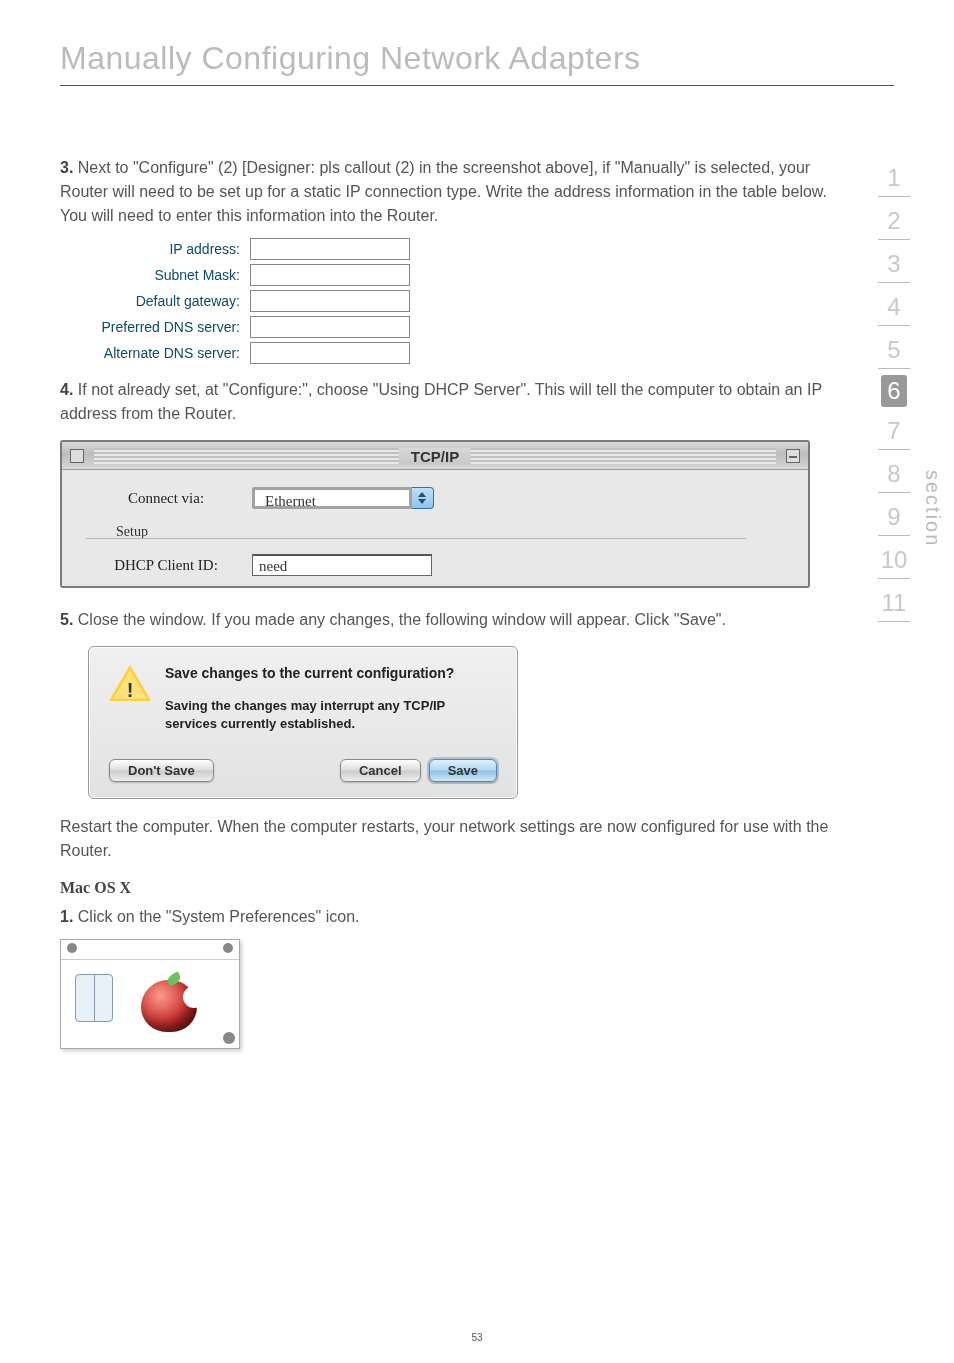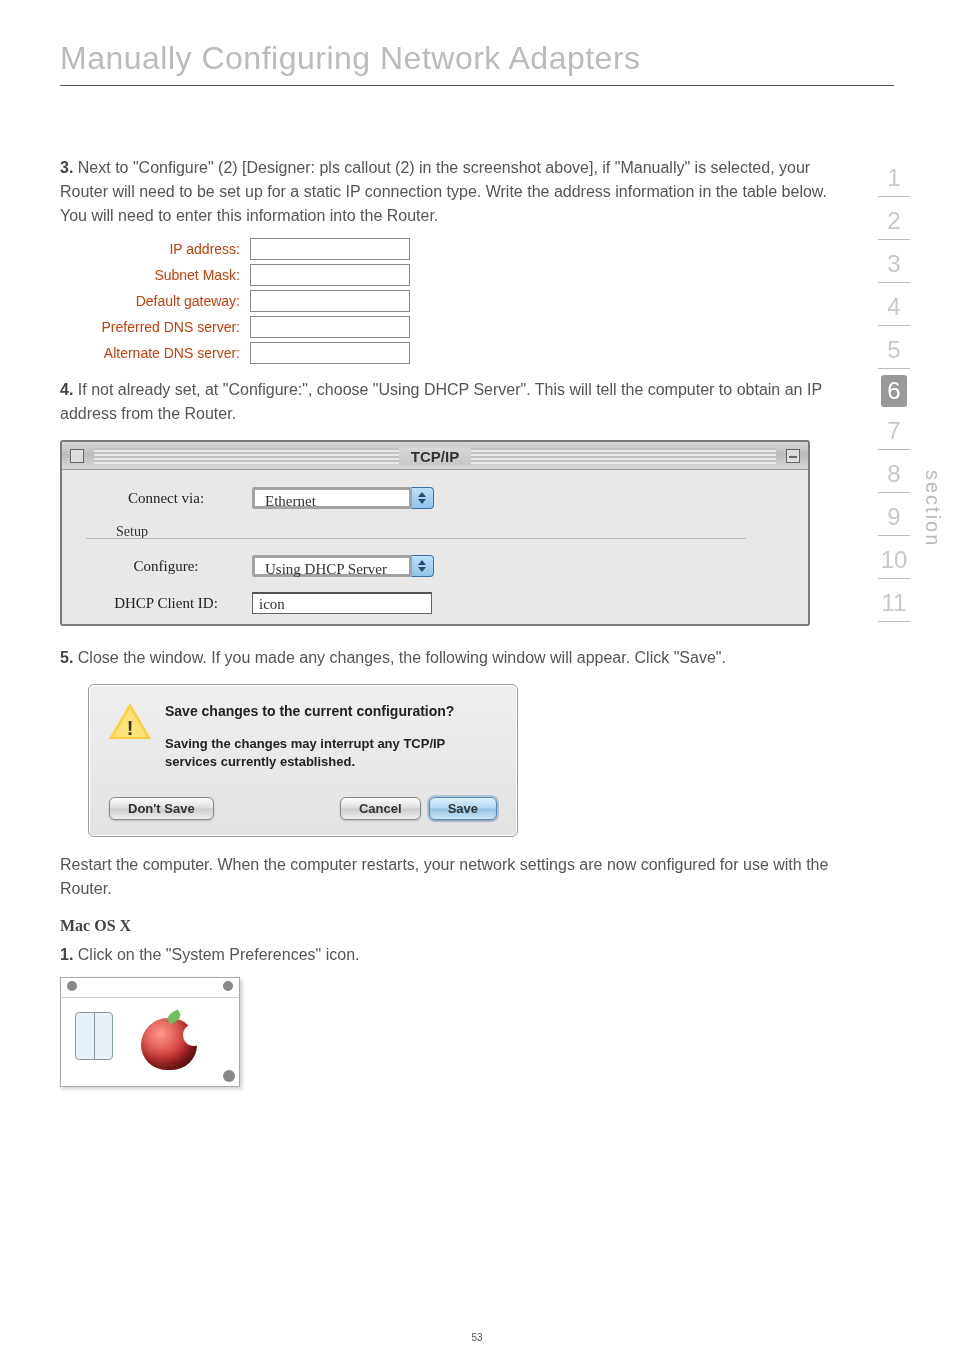--- a/index.html
+++ b/index.html
@@ -70,21 +70,21 @@
   }
   .ip-row {
     display: flex;
     align-items: center;
     margin-bottom: 4px;
   }
   .ip-label {
     width: 160px;
     text-align: right;
     font-size: 14px;
-    color: #c2410c;
+    color: #0c4a6e;
     padding-right: 10px;
     font-family: Arial, sans-serif;
   }
   .ip-input {
     width: 160px;
     height: 22px;
     border: 1px solid #888;
     background: #fff;
     display: inline-block;
   }
@@ -405,30 +405,23 @@
     <div class="mac-body" style="position:relative;">
       <div class="mac-field-row">
         <div class="mac-field-label">Connect via:</div>
         <div class="mac-select">
           <div class="sel-body">Ethernet</div>
           <div class="sel-arrows"></div>
         </div>
       </div>
       <div class="setup-label">Setup</div>
       <div class="setup-line"></div>
-      <div class="mac-field-row" style="margin-top:14px;">
-        <div class="mac-field-label">Configure:</div>
-        <div class="mac-select">
-          <div class="sel-body">Using DHCP Server</div>
-          <div class="sel-arrows"></div>
-        </div>
-      </div>
       <div class="mac-field-row" style="margin-top:14px; margin-bottom:0;">
         <div class="mac-field-label">DHCP Client ID:</div>
-        <div class="mac-text-input">icon</div>
+        <div class="mac-text-input">need</div>
       </div>
     </div>
   </div>
 
   <div class="step">
     <span class="bold">5.</span><span> Close the window. If you made any changes, the following window will appear. Click "Save".</span>
   </div>
 
   <div class="dialog">
     <div class="dlg-top">

